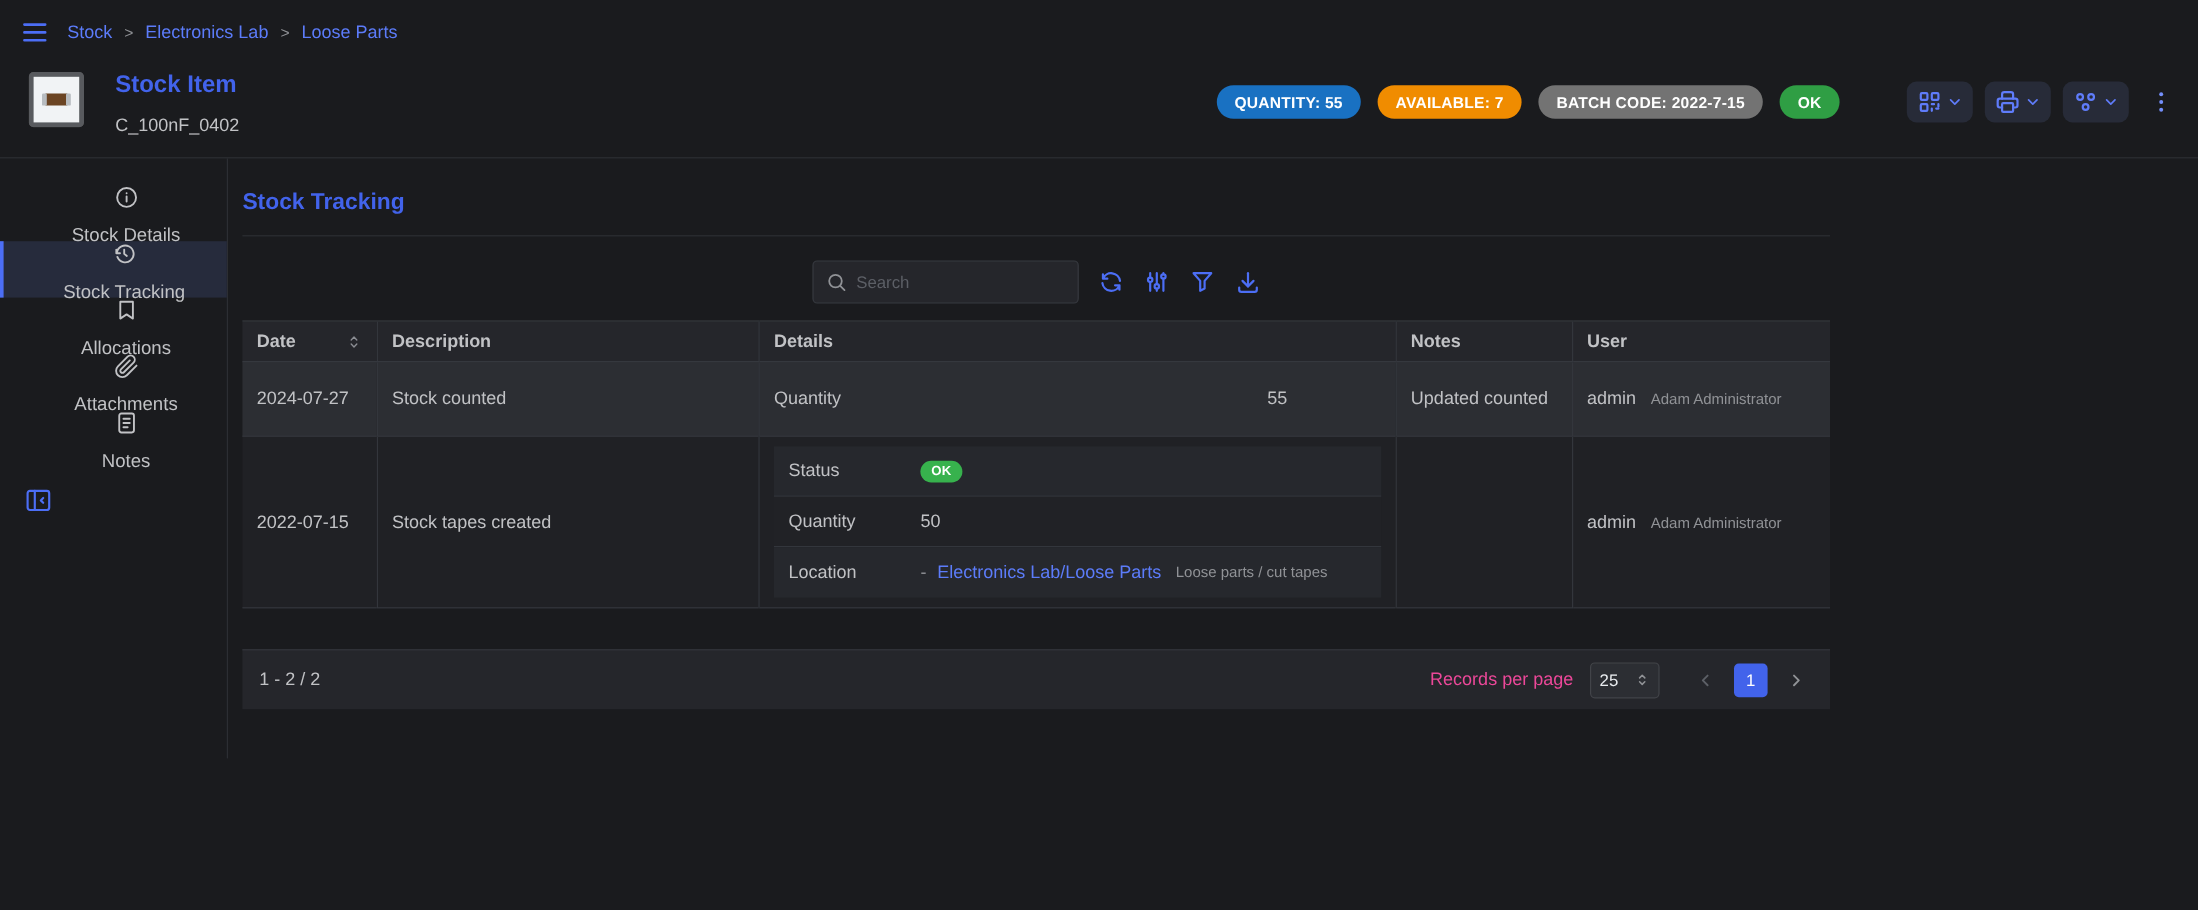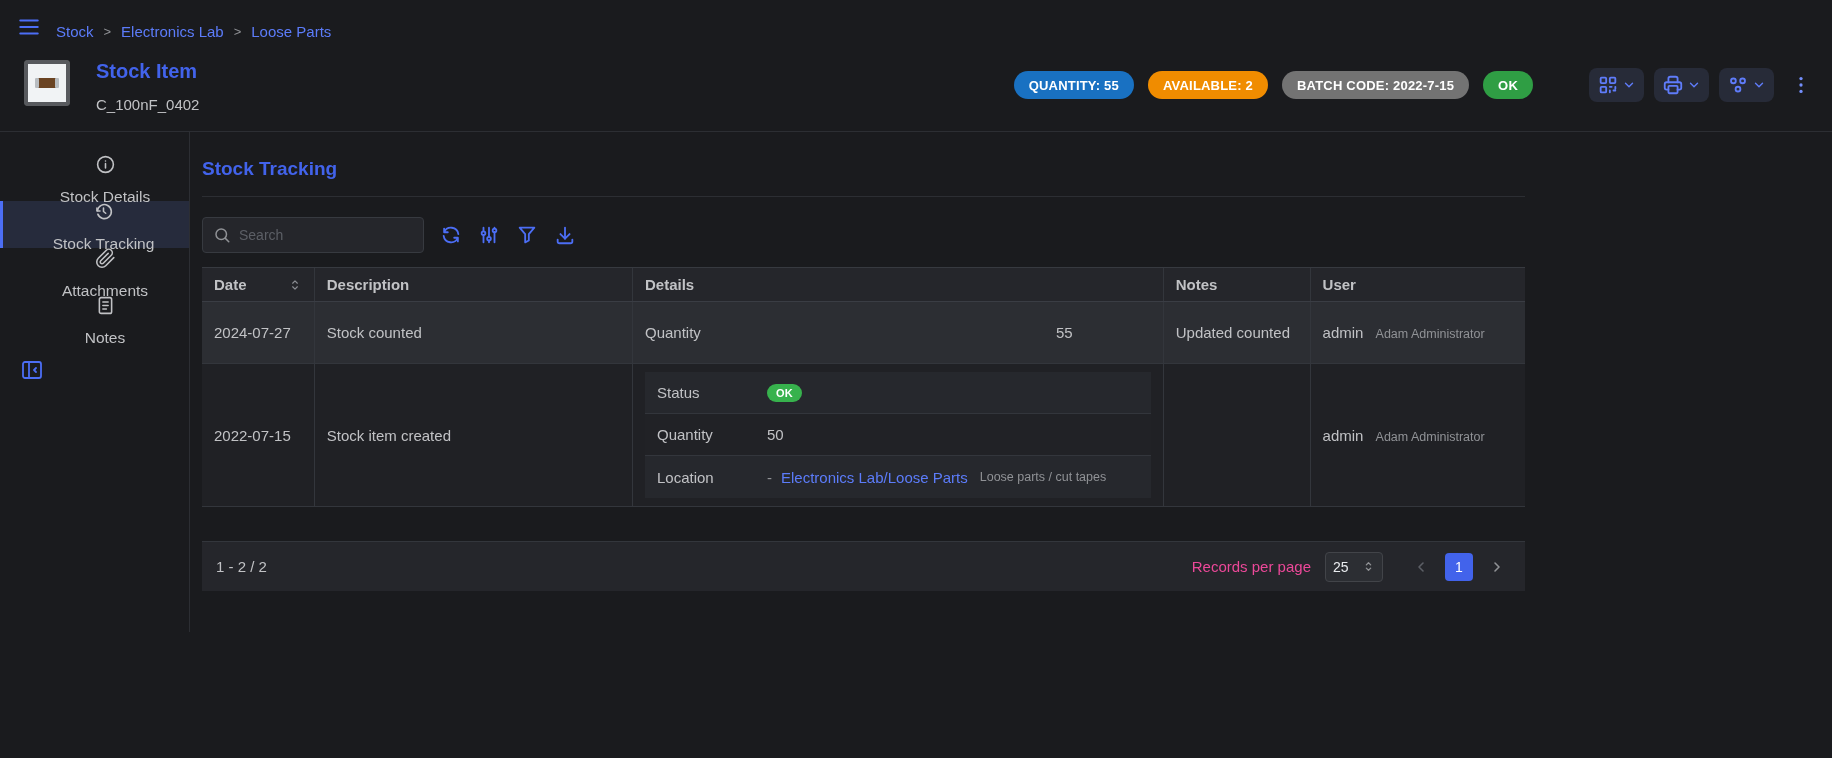--- a/index.html
+++ b/index.html
@@ -1,21 +1,21 @@
 <!DOCTYPE html>
 <html><head>
 <meta charset="utf-8">
 <style>
   * { margin:0; padding:0; box-sizing:border-box; }
   html,body { background:#141517; }
   body { font-family:"Liberation Sans","DejaVu Sans",sans-serif; color:#c1c2c5; }
   .page { position:relative; width:1832px; height:758px; background:#1a1b1e; overflow:hidden; }
 
   
-  .topbar { display:flex; align-items:flex-end; gap:14px; padding:14px 16px 10px 16px; }
+  .topbar { display:flex; align-items:center; gap:14px; padding:14px 16px 10px 16px; }
   .burger { color:#4c6ef5; cursor:pointer; display:flex; }
   .crumbs { display:flex; align-items:center; gap:10px; font-size:15px; }
   .crumb { color:#5c7cfa; text-decoration:none; cursor:pointer; }
   .crumb-sep { color:#909296; font-size:13px; }
 
   
   .header { display:flex; align-items:flex-start; padding:10px 20px 18px 24px; }
   .thumb { width:46px; height:46px; border-radius:4px; background:#4a4a4a; display:flex; align-items:center; justify-content:center; overflow:hidden; }
   .title-block { margin-left:26px; }
   .page-title { color:#4263eb; font-size:20px; font-weight:bold; }
@@ -34,21 +34,21 @@
   .side-item { display:flex; align-items:center; gap:13px; height:47px; padding-left:18px; font-size:15.5px; color:#c1c2c5; cursor:pointer; border-left:3px solid transparent;flex-direction:column; }
   .side-item .sicon { display:flex; color:#c1c2c5; }
   .side-item.active { background:#262b3c; border-left:3px solid #4c6ef5; padding-left:15px; }
   .collapse-btn { margin:16px 0 0 20px; color:#4c6ef5; cursor:pointer; display:inline-flex; }
 
   .main { width:1335px; padding-left:12px; }
   .section-title { color:#4263eb; font-size:19px; font-weight:bold; margin:26px 0 16px 0; }
   .section-divider { border:none; border-top:1px solid #2c2e33; }
 
   
-  .controls { display:flex; align-items:center; justify-content:flex-start; gap:16px; margin:20px 0 14px 0; }
+  .controls { display:flex; align-items:center; justify-content:center; gap:16px; margin:20px 0 14px 0; }
   .search-box { display:flex; align-items:center; gap:8px; width:222px; height:36px; background:#25262b; border:1px solid #373a40; border-radius:4px; padding:0 10px; }
   .search-box input { flex:1; background:transparent; border:none; outline:none; color:#c1c2c5; font-size:14px; font-family:inherit; min-width:0; }
   .search-box input::placeholder { color:#5c5f66; }
   .search-box .mag { color:#909296; display:flex; }
   .ctl-icon { color:#4c6ef5; cursor:pointer; display:flex; }
 
   
   table.track { width:100%; border-collapse:collapse; font-size:15px; }
   table.track th, table.track td { border-left:1px solid #33363c; padding:8px 12px; text-align:left; vertical-align:middle; }
   table.track th:first-child, table.track td:first-child { border-left:none; }
@@ -117,21 +117,21 @@
         <rect x="31" y="18" width="4" height="10" rx="1" fill="#b8bcc0"></rect>
       </svg>
     </div>
     <div class="title-block">
       <div class="page-title">Stock Item</div>
       <div class="page-subtitle">C_100nF_0402</div>
     </div>
     <div class="header-right">
       <div class="badges">
         <span class="badge-pill" style="background-color: rgb(25, 113, 194);">QUANTITY: 55</span>
-        <span class="badge-pill" style="background-color: rgb(240, 140, 0);">AVAILABLE: 2</span>
+        <span class="badge-pill" style="background-color: rgb(240, 140, 0);">AVAILABLE: 7</span>
         <span class="badge-pill" style="background-color: #737373;">BATCH CODE: 2022-7-15</span>
         <span class="badge-pill" style="background-color: rgb(47, 158, 68);">OK</span>
       </div>
       <div class="icon-actions">
         <span class="icon-btn">
           <svg width="22" height="22" viewBox="0 0 24 24" fill="none" stroke="currentColor" stroke-width="2" stroke-linecap="round" stroke-linejoin="round">
               <rect x="4" y="4" width="6" height="6" rx="1"></rect>
               <rect x="14" y="4" width="6" height="6" rx="1"></rect>
               <rect x="4" y="14" width="6" height="6" rx="1"></rect>
               <path d="M14 14h2M20 14v2M14 18v2M18 18h2"></path>
@@ -188,20 +188,28 @@
       </div>
       <div class="side-item active">
         <span class="sicon">
           <svg width="21" height="21" viewBox="0 0 24 24" fill="none" stroke="currentColor" stroke-width="1.8" stroke-linecap="round" stroke-linejoin="round">
               <path d="M12 8v4l2.5 2"></path>
               <path d="M5.05 11a8 8 0 1 1 .46 4"></path>
               <path d="M4.5 8v3.5H8"></path>
             </svg>
         </span>
         <span>Stock Tracking</span>
+      </div>
+      <div class="side-item">
+        <span class="sicon">
+          <svg width="21" height="21" viewBox="0 0 24 24" fill="none" stroke="currentColor" stroke-width="1.8" stroke-linejoin="round">
+              <path d="M6 4h12v16l-6-4-6 4z"></path>
+            </svg>
+        </span>
+        <span>Allocations</span>
       </div>
       <div class="side-item">
         <span class="sicon">
           <svg width="21" height="21" viewBox="0 0 24 24" fill="none" stroke="currentColor" stroke-width="1.8" stroke-linecap="round" stroke-linejoin="round">
               <path d="M21.44 11.05l-9.19 9.19a6 6 0 0 1-8.49-8.49l9.19-9.19a4 4 0 0 1 5.66 5.66l-9.2 9.19a2 2 0 0 1-2.83-2.83l8.49-8.48"></path>
             </svg>
         </span>
         <span>Attachments</span>
       </div>
       <div class="side-item">
@@ -304,21 +312,21 @@
               </div>
             </td>
             <td>Updated counted</td>
             <td class="user-cell">
               <span class="uname">admin</span>
               <span class="ufull">Adam Administrator</span>
             </td>
           </tr>
           <tr class="row-2">
             <td>2022-07-15</td>
-            <td>Stock item created</td>
+            <td>Stock tapes created</td>
             <td class="details-cell">
               <div class="sub-rows">
                 <div class="sub-row">
                   <span class="sub-key">Status</span>
                   <span class="mini-badge" style="background-color: rgb(55, 178, 77);">OK</span>
                 </div>
                 <div class="sub-row">
                   <span class="sub-key">Quantity</span>
                   <span>50</span>
                 </div>

